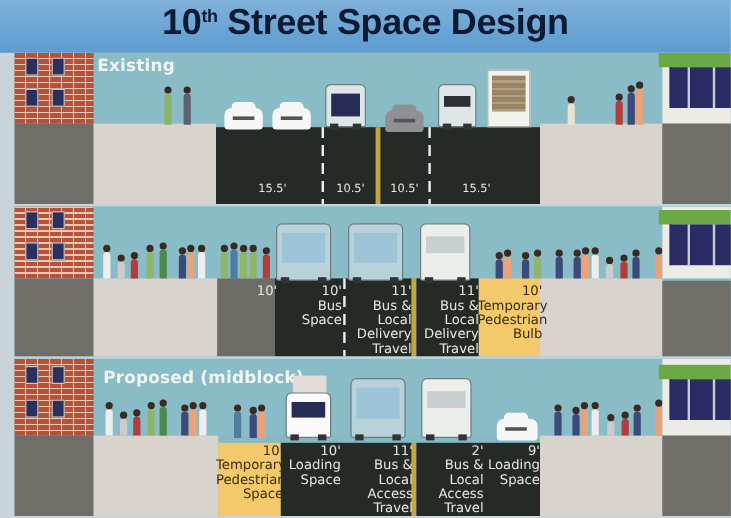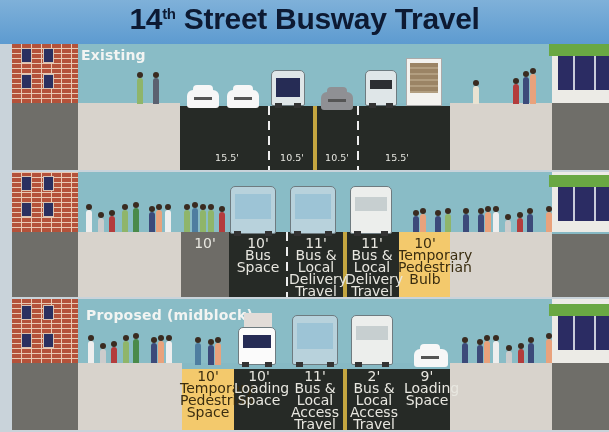--- a/index.html
+++ b/index.html
@@ -18,21 +18,21 @@
 .sidewalk{position:absolute;background:#d8d3cc}
 .road{position:absolute;background:#262a26}
 .store{position:absolute;left:540px;width:69px;background:#ecebe6}
 .store-base{position:absolute;left:540px;width:66px;background:#6f6e69}
 .store-awning{position:absolute;left:537px;width:60px;height:12px;background:#69a843}
 .store-win{position:absolute;left:546px;width:52px;height:34px;background:#2b2c63;border-left:2px solid #2b2c63}
 .store-win .bar{position:absolute;top:0;width:2px;height:100%;background:#c9cbd9}
 .laneline{position:absolute;width:2px;background:repeating-linear-gradient(180deg,#eee 0 9px,transparent 9px 15px)}
 .yline{position:absolute;width:4px;background:#c4a640}
 .dim{position:absolute;color:#e6e6e0;font-size:9.5px;text-align:center;font-family:"DejaVu Sans",sans-serif}
-.lane-lbl{position:absolute;color:#e8e7e0;font-size:14px;line-height:12px;text-align:center;font-family:"DejaVu Sans",sans-serif}
+.lane-lbl{position:absolute;color:#e8e7e0;font-size:11px;line-height:12px;text-align:right;font-family:"DejaVu Sans",sans-serif}
 .lane-lbl.dark{color:#3a2d10}
 .gray-lane{position:absolute;background:#6e6c67}
 .yellow-lane{position:absolute;background:#f3c96c}
 .car{position:absolute;width:32px;height:18px;background:#f7f7f7;border-radius:6px 6px 3px 3px}
 .car:before{content:"";position:absolute;left:6px;top:-5px;width:20px;height:7px;background:#f7f7f7;border-radius:4px 4px 0 0}
 .car:after{content:"";position:absolute;left:7px;top:7px;width:18px;height:3px;background:#555}
 .car.gray{background:#8f9094}
 .car.gray:before{background:#8f9094}
 .bus{position:absolute;background:#dfe6e8;border-radius:5px 5px 2px 2px;border:1px solid #6e7b80}
 .bus .glass{position:absolute;left:4px;right:4px;top:7px;height:55%;background:#8fb4c7}
@@ -43,21 +43,21 @@
 .bus.front-dark .glass{background:#262c55}
 .truck{position:absolute;background:#f3f2ef;border:1px solid #aaa}
 .truck .slats{position:absolute;left:3px;right:3px;top:4px;bottom:12px;background:repeating-linear-gradient(180deg,#9b8465 0 4px,#b29e80 4px 6px)}
 .person{position:absolute;width:6px;border-radius:3px 3px 0 0}
 .person:before{content:"";position:absolute;left:0;top:-6px;width:6px;height:6px;border-radius:50%;background:#3a2b20}
 </style>
 </head>
 <body>
 
 <div class="header">
-  <div class="title"><span>14</span><sup>th</sup><span> Street Busway Travel</span></div>
+  <div class="title"><span>10</span><sup>th</sup><span> Street Space Design</span></div>
 </div>
 
 <div class="panel" style="top:44px;height:126px">
   <div class="sky" style="height:59px"></div>
 
   <div class="brick" style="top:0;height:59px">
     <div class="win" style="left:9px;top:4px"></div>
       <div class="win" style="left:31px;top:4px"></div>
     <div class="win" style="left:9px;top:30px"></div>
       <div class="win" style="left:31px;top:30px"></div>

